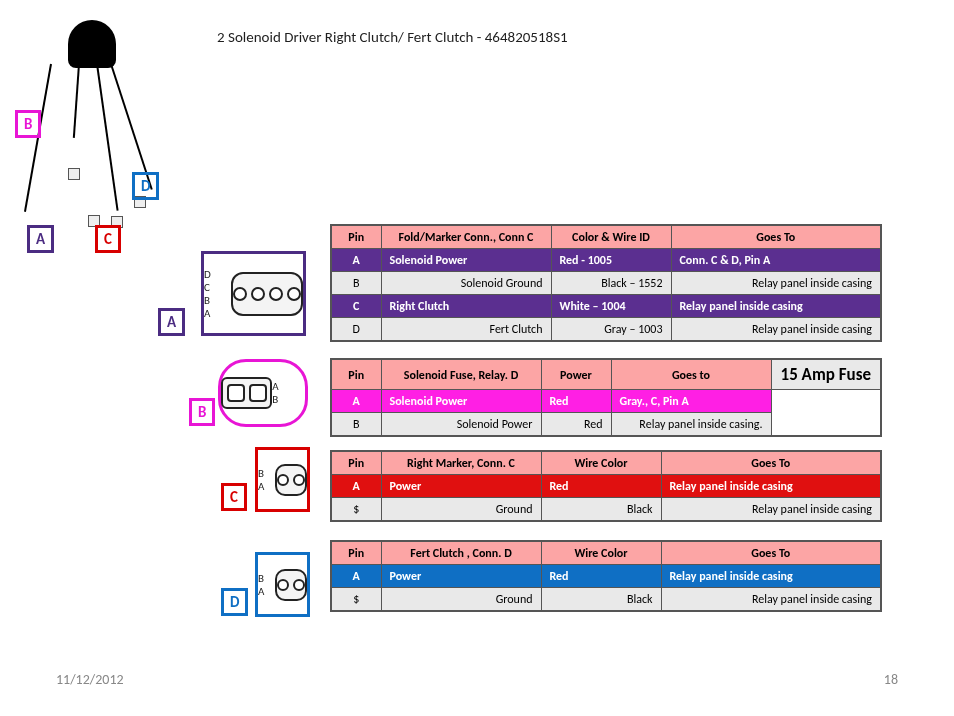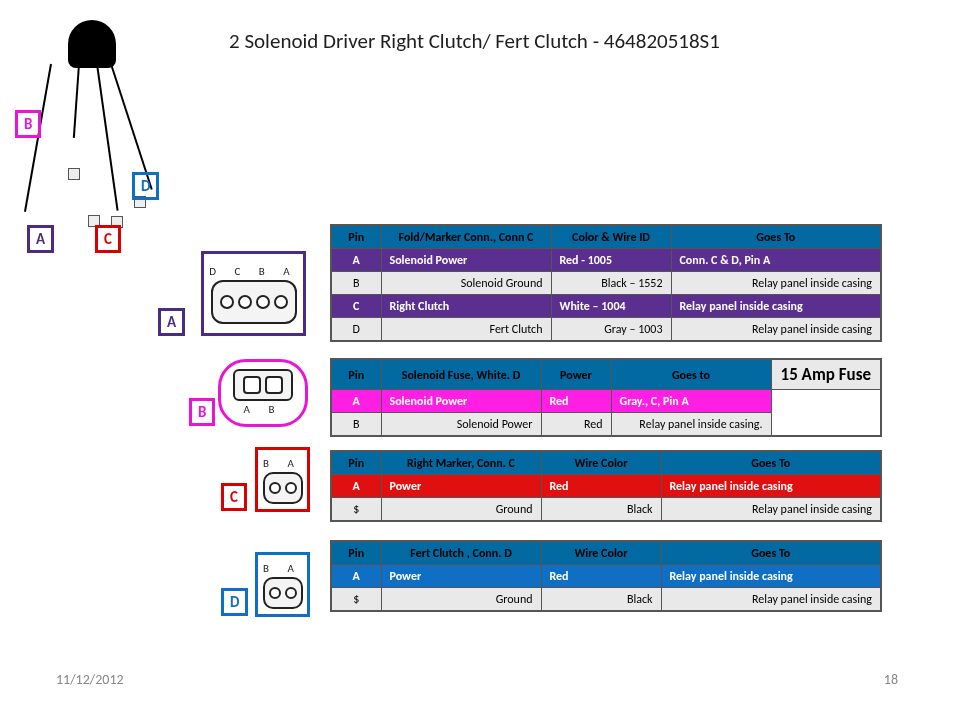--- a/index.html
+++ b/index.html
@@ -8,22 +8,22 @@
     font-size: 13px;
     width: 954px;
     height: 716px;
     position: relative;
     background: #fff;
     color: #000;
   }
   .page-title {
     position: absolute;
     top: 28px;
-    left: 229px;
-    font-size: 21px;
+    left: 217px;
+    font-size: 15px;
     color: #1f1f1f;
   }
   
   .harness {
     position: absolute;
     top: 20px;
     left: 38px;
     width: 110px;
     height: 220px;
   }
@@ -66,21 +66,21 @@
   .tag-A { color:#4b2c82; border-color:#4b2c82; }
   .tag-B { color:#e815d5; border-color:#e815d5; }
   .tag-C { color:#d80000; border-color:#d80000; }
   .tag-D { color:#0f6fc4; border-color:#0f6fc4; }
 
   
   .connector-box {
     position: absolute;
     border: 3px solid;
     display:flex;
-    flex-direction:column;
+    flex-direction:row;
     align-items:center;
     justify-content:center;
     font-size:11px;
   }
   .conn-A { border-color:#4b2c82; left:201px; top:251px; width:105px; height:85px; }
   .conn-B { border-color:#e815d5; left:218px; top:359px; width:90px; height:68px;border-radius:28px; }
   .conn-C { border-color:#d80000; left:255px; top:447px; width:55px; height:65px; }
   .conn-D { border-color:#0f6fc4; left:255px; top:552px; width:55px; height:65px; }
   .pin-labels { font-size:11px; letter-spacing:8px; padding:2px 0; color:#222;}
   .socket4 {
@@ -111,21 +111,21 @@
     border:2px solid #555;
     border-collapse:collapse;
     font-size:12px;
   }
   .tbl th, .tbl td {
     border:1px solid #555;
     padding:4px 8px;
     text-align:left;
   }
   .tbl th {
-    background:#0369a1;
+    background:#fca5a5;
     font-weight:bold;
     text-align:center;
   }
   .tbl .pin-cell { text-align:center; width:50px; }
   .hl-purple td { background:#5b2f90; color:#fff; font-weight:bold; }
   .hl-magenta td { background:#ff1fe4; color:#fff; font-weight:bold; }
   .hl-red td { background:#e01010; color:#fff; font-weight:bold; }
   .hl-blue td { background:#0f6fc4; color:#fff; font-weight:bold; }
   .plain td { background:#e9e9e9;text-align:right; }
 
@@ -243,21 +243,21 @@
         <td>Gray – 1003</td>
         <td>Relay panel inside casing</td>
       </tr>
     </tbody>
 </table>
 
 <table class="tbl tblB">
   <thead>
       <tr>
     <th class="pin-cell">Pin</th>
-    <th style="width:160px">Solenoid Fuse, White. D</th>
+    <th style="width:160px">Solenoid Fuse, Relay. D</th>
     <th style="width:70px">Power</th>
     <th style="width:160px">Goes to</th>
     <th rowspan="3" class="fuse-cell">15 Amp Fuse</th>
   </tr>
     </thead>
   <tbody id="bodyB">
       <tr class="hl-magenta">
         <td class="pin-cell">A</td>
         <td>Solenoid Power</td>
         <td>Red</td>

